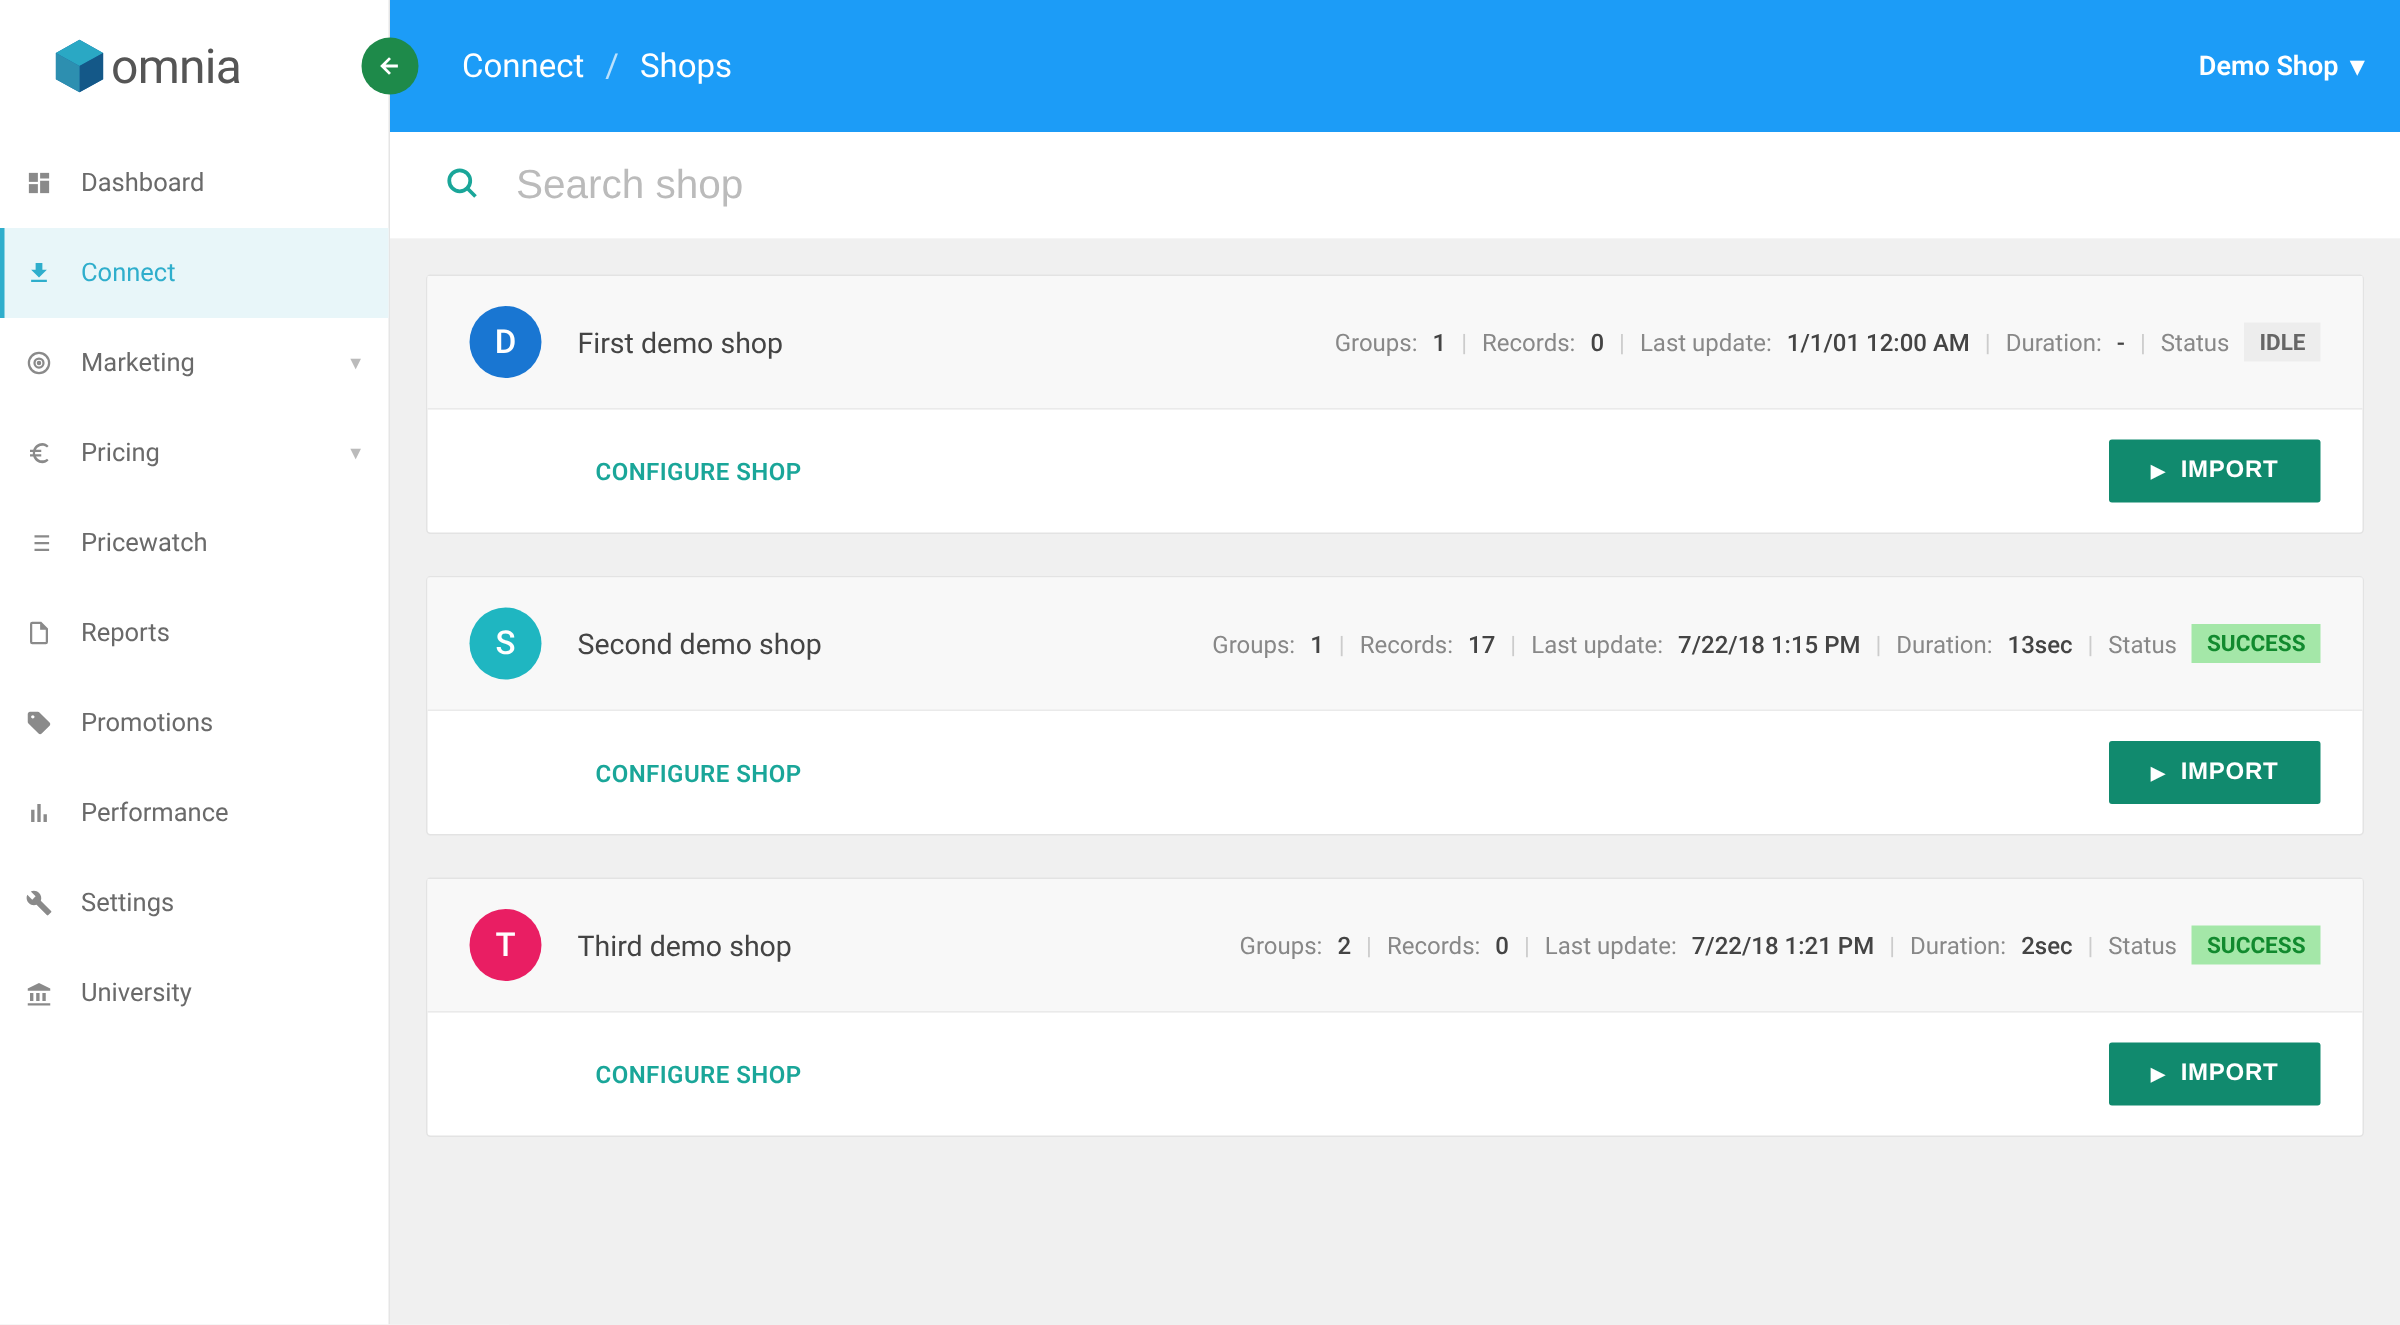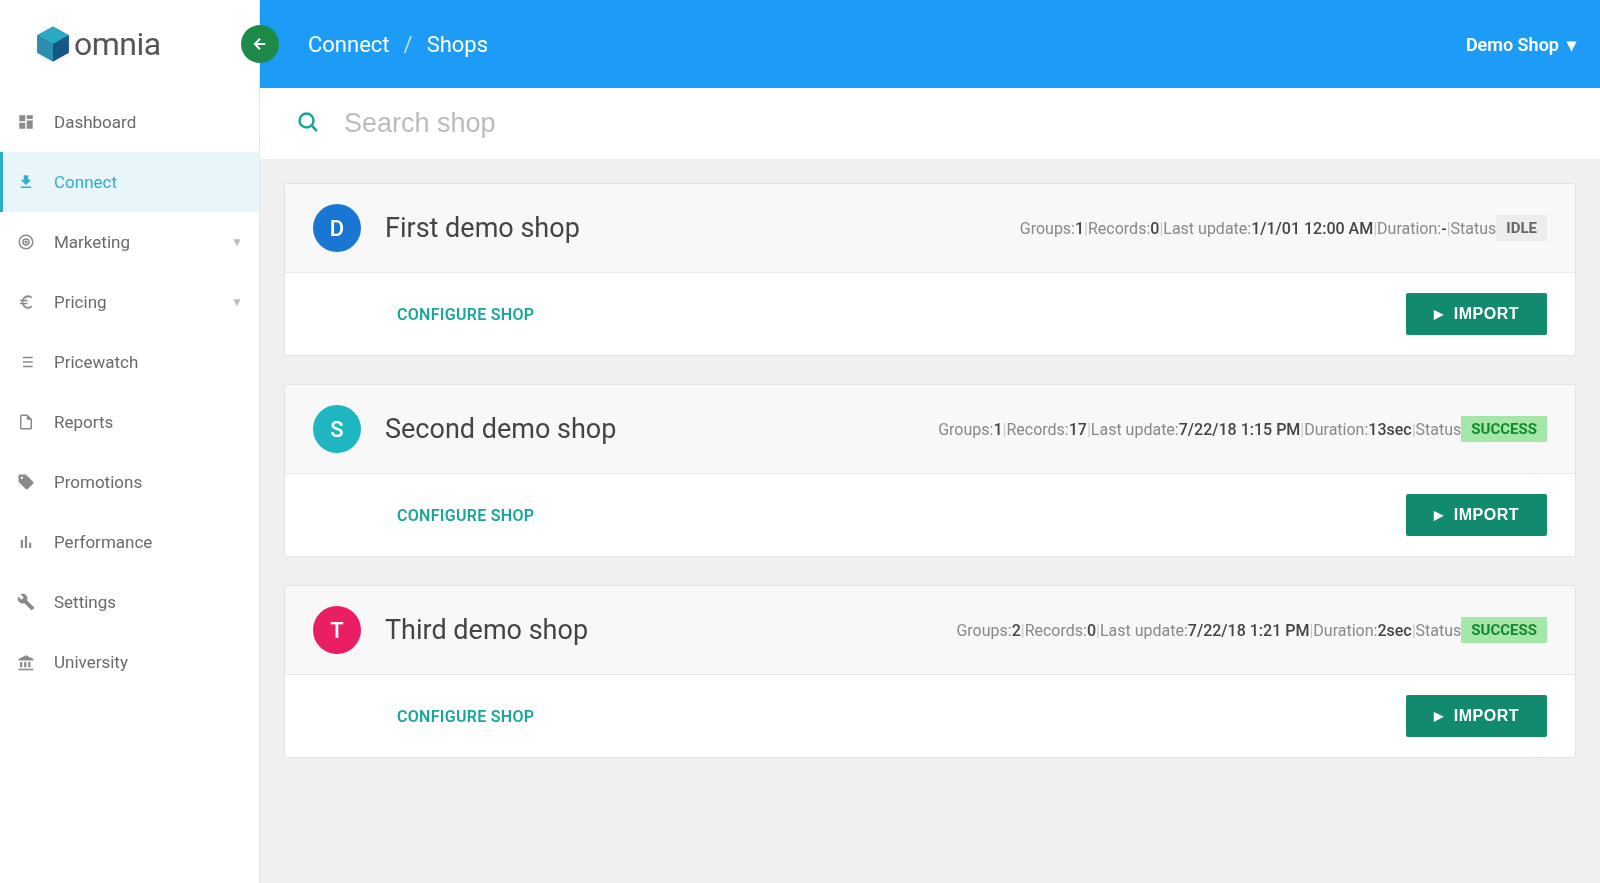--- a/index.html
+++ b/index.html
@@ -28,22 +28,22 @@
     .search-bar { background: #fff; padding: 20px 36px; display: flex; align-items: center; gap: 24px; }
     .search-icon { color: #1aa699; }
     .search-input { border: none; outline: none; font-size: 27px; color: #888; flex: 1; }
     .search-input::placeholder { color: #bbb; }
     
     .content { padding: 24px; display: flex; flex-direction: column; gap: 28px; background: #f0f0f0; flex: 1; overflow: auto; }
     
     .shop-card { background: #fff; border: 1px solid #e3e3e3; border-radius: 3px; }
     .shop-head { display: flex; align-items: center; padding: 20px 28px; background: #f8f8f8; border-bottom: 1px solid #eaeaea; gap: 24px; }
     .avatar { width: 48px; height: 48px; border-radius: 50%; display: flex; align-items: center; justify-content: center; color: #fff; font-size: 22px; font-weight: 500; }
-    .shop-name { font-size: 27px; color: #444; flex: 0 0 auto; min-width: 280px; }
-    .meta { margin-left: auto; display: flex; align-items: center; font-size: 16px; color: #777; }
+    .shop-name { font-size: 19px; color: #444; flex: 0 0 auto; min-width: 280px; }
+    .meta { margin-left: auto; display: flex; align-items: center; gap: 10px; font-size: 16px; color: #777; }
     .meta .mlabel { color: #888; }
     .meta .mval { color: #444; font-weight: 500; }
     .meta .msep { color: #ccc; }
     .status-badge { padding: 4px 10px; font-weight: 700; font-size: 15px; }
     .status-idle { background: #ededed; color: #666; }
     .status-success { background: #a4e7a8; color: #118a2e; }
     
     .shop-body { display: flex; align-items: center; padding: 20px 28px 20px 112px; }
     .configure-link { color: #1aa699; font-weight: 600; font-size: 16px; letter-spacing: 0.3px; cursor: pointer; }
     .import-btn { margin-left: auto; background: #118a6e; color: #fff; border: none; padding: 12px 28px; font-size: 16px; font-weight: 600; letter-spacing: 0.5px; display: flex; align-items: center; gap: 10px; cursor: pointer; border-radius: 2px; }

